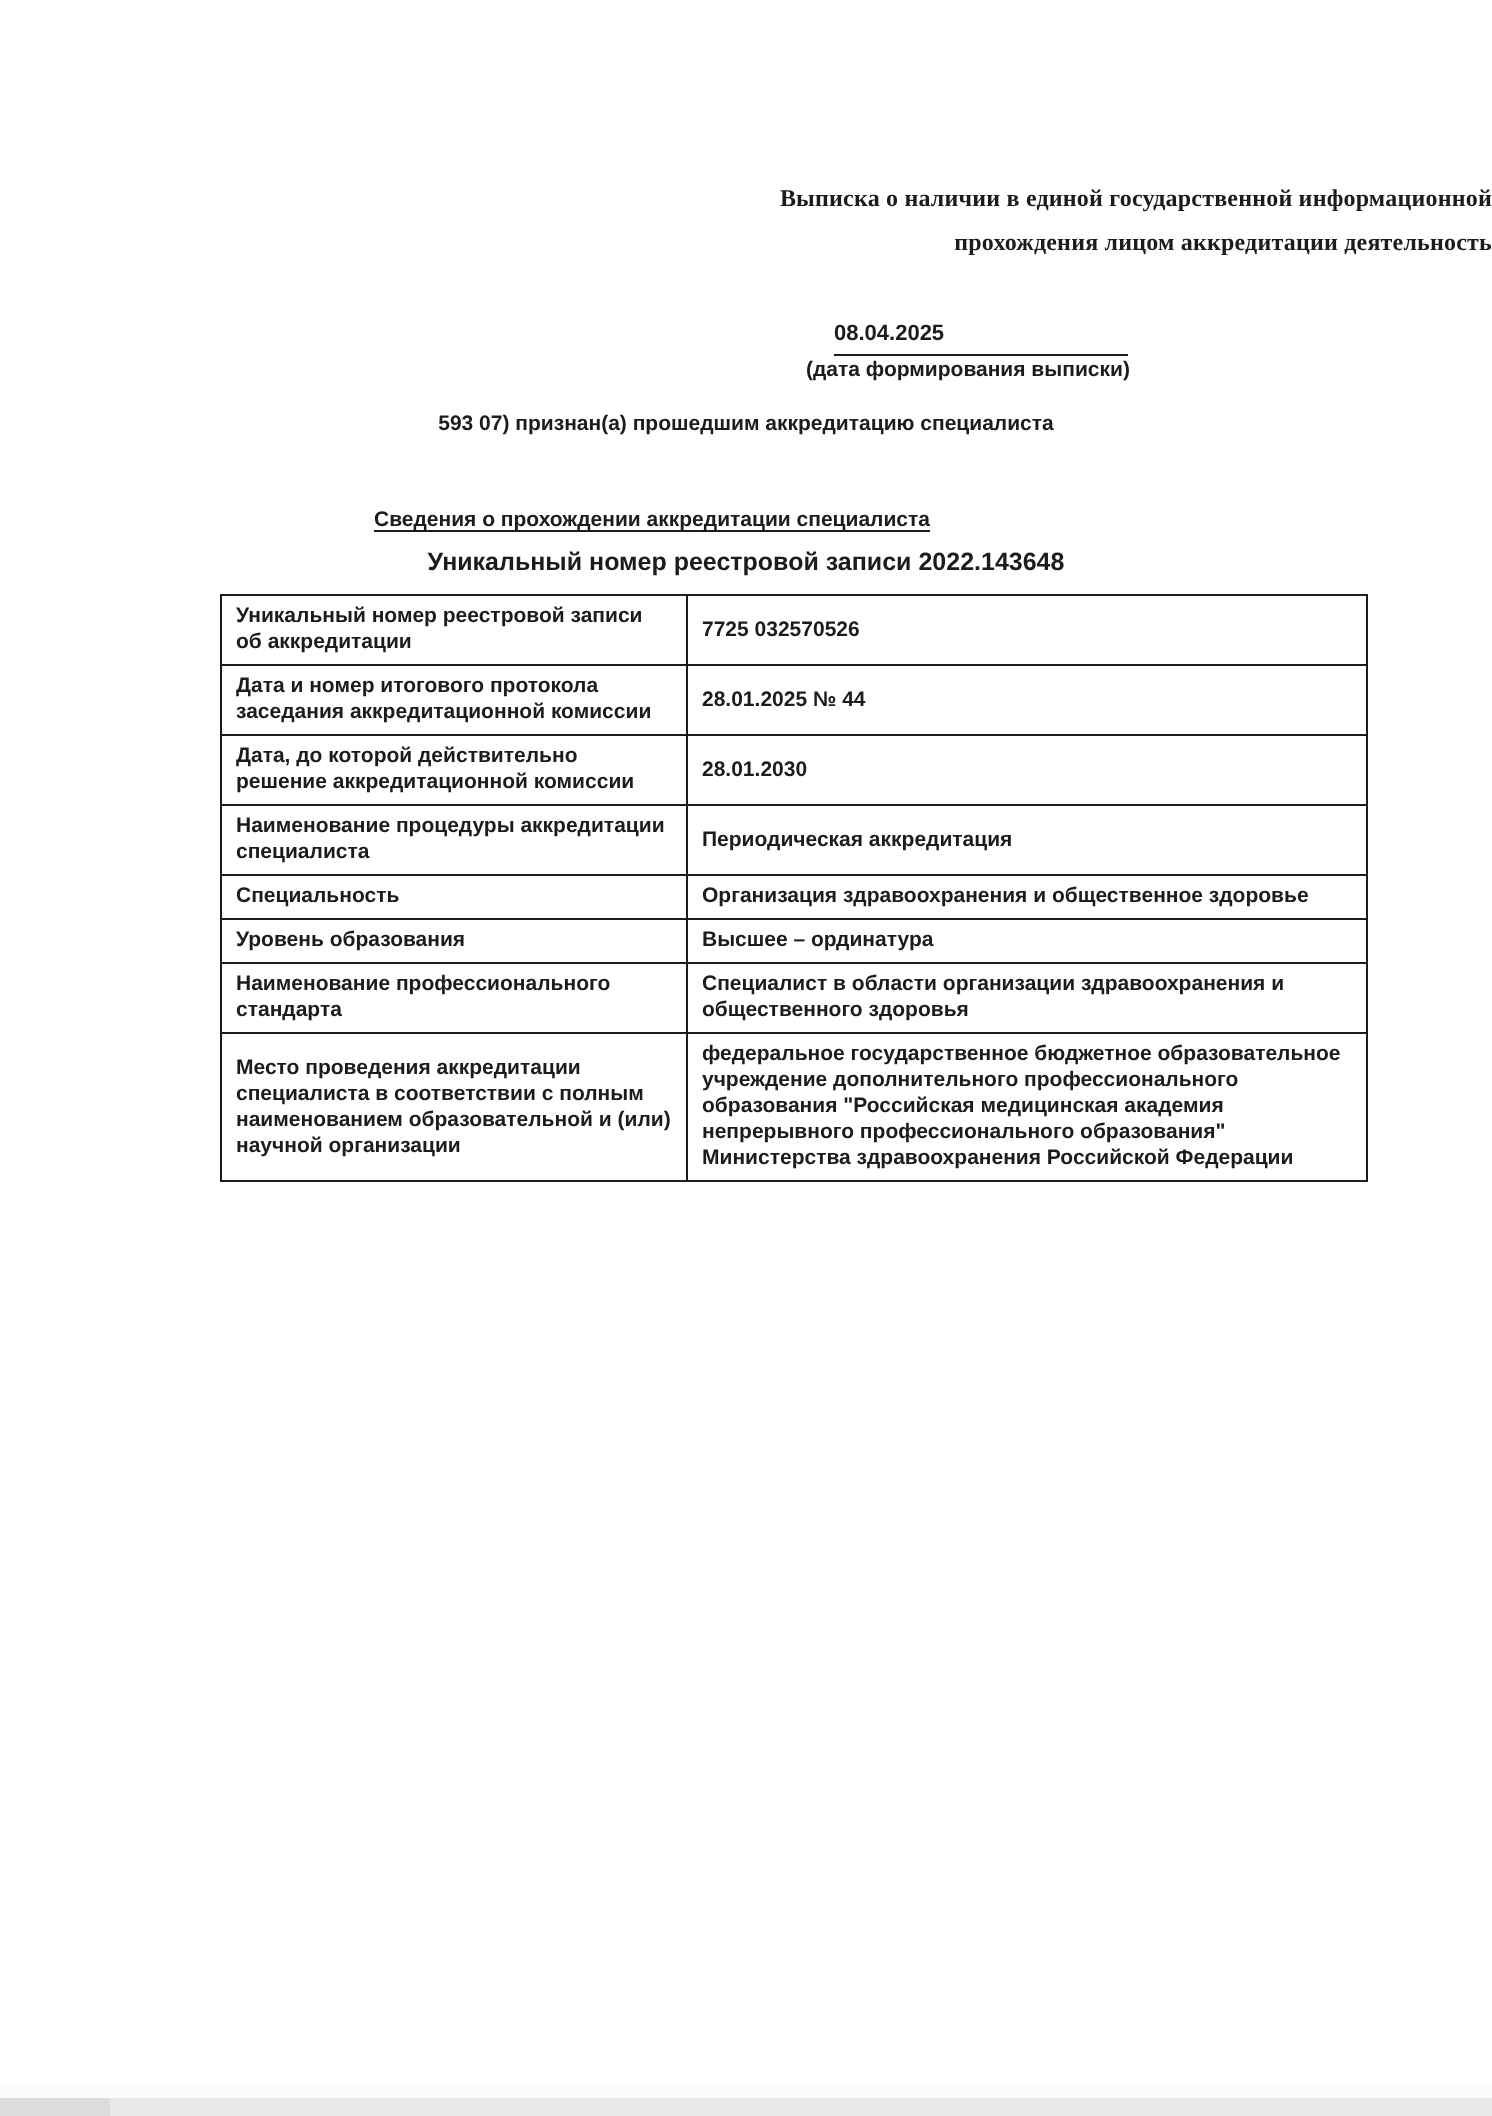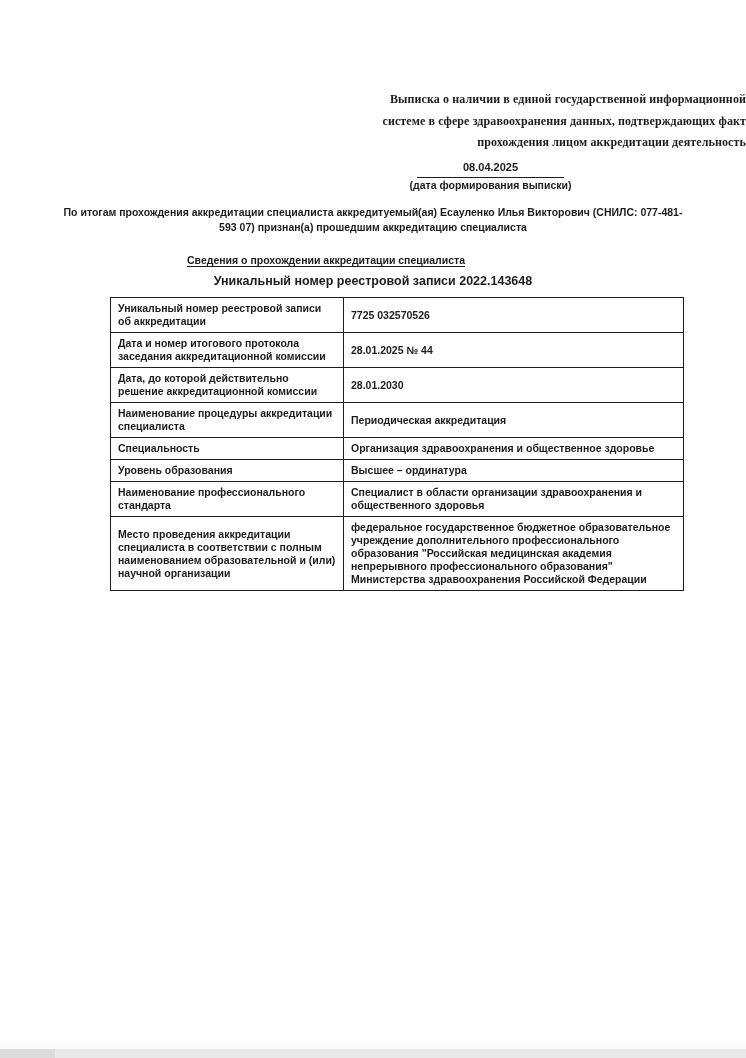--- a/index.html
+++ b/index.html
@@ -26,21 +26,21 @@
     font-size: 12px;
     line-height: 21.5px;
     letter-spacing: 0.1px;
     font-family: Liberation Serif, serif;
   }
   .date-block {
     position: absolute;
     top: 160px;
     left: 403px;
     width: 175px;
-    text-align: center;
+    text-align: left;
   }
   .date-value {
     display: block;
     margin: 0 14px;
     font-size: 11px;
     line-height: 15px;
     padding-bottom: 2px;
     border-bottom: 1.5px solid #1c1c1c;
   }
   .date-caption {
@@ -120,31 +120,29 @@
     width: 55px;
     height: 9px;
     background: #dcdcdc;
   }
 </style>
 </head>
 <body>
 
 <div class="doc-title">
   <div>Выписка о наличии в единой государственной информационной</div>
-  <div>системе в сфере здравоохранения данных, подтверждающих факт</div>
   <div>прохождения лицом аккредитации деятельность</div>
 </div>
 
 <div class="date-block">
   <span class="date-value">08.04.2025</span>
   <span class="date-caption">(дата формирования выписки)</span>
 </div>
 
 <div class="intro">
-  <div>По итогам прохождения аккредитации специалиста аккредитуемый(ая) Есауленко Илья Викторович (СНИЛС: 077-481-</div>
   <div>593 07) признан(а) прошедшим аккредитацию специалиста</div>
 </div>
 
 <div class="section-heading">Сведения о прохождении аккредитации специалиста</div>
 
 <div class="registry-heading">Уникальный номер реестровой записи 2022.143648</div>
 
 <table class="acc-table">
   <tbody>
     <tr>

